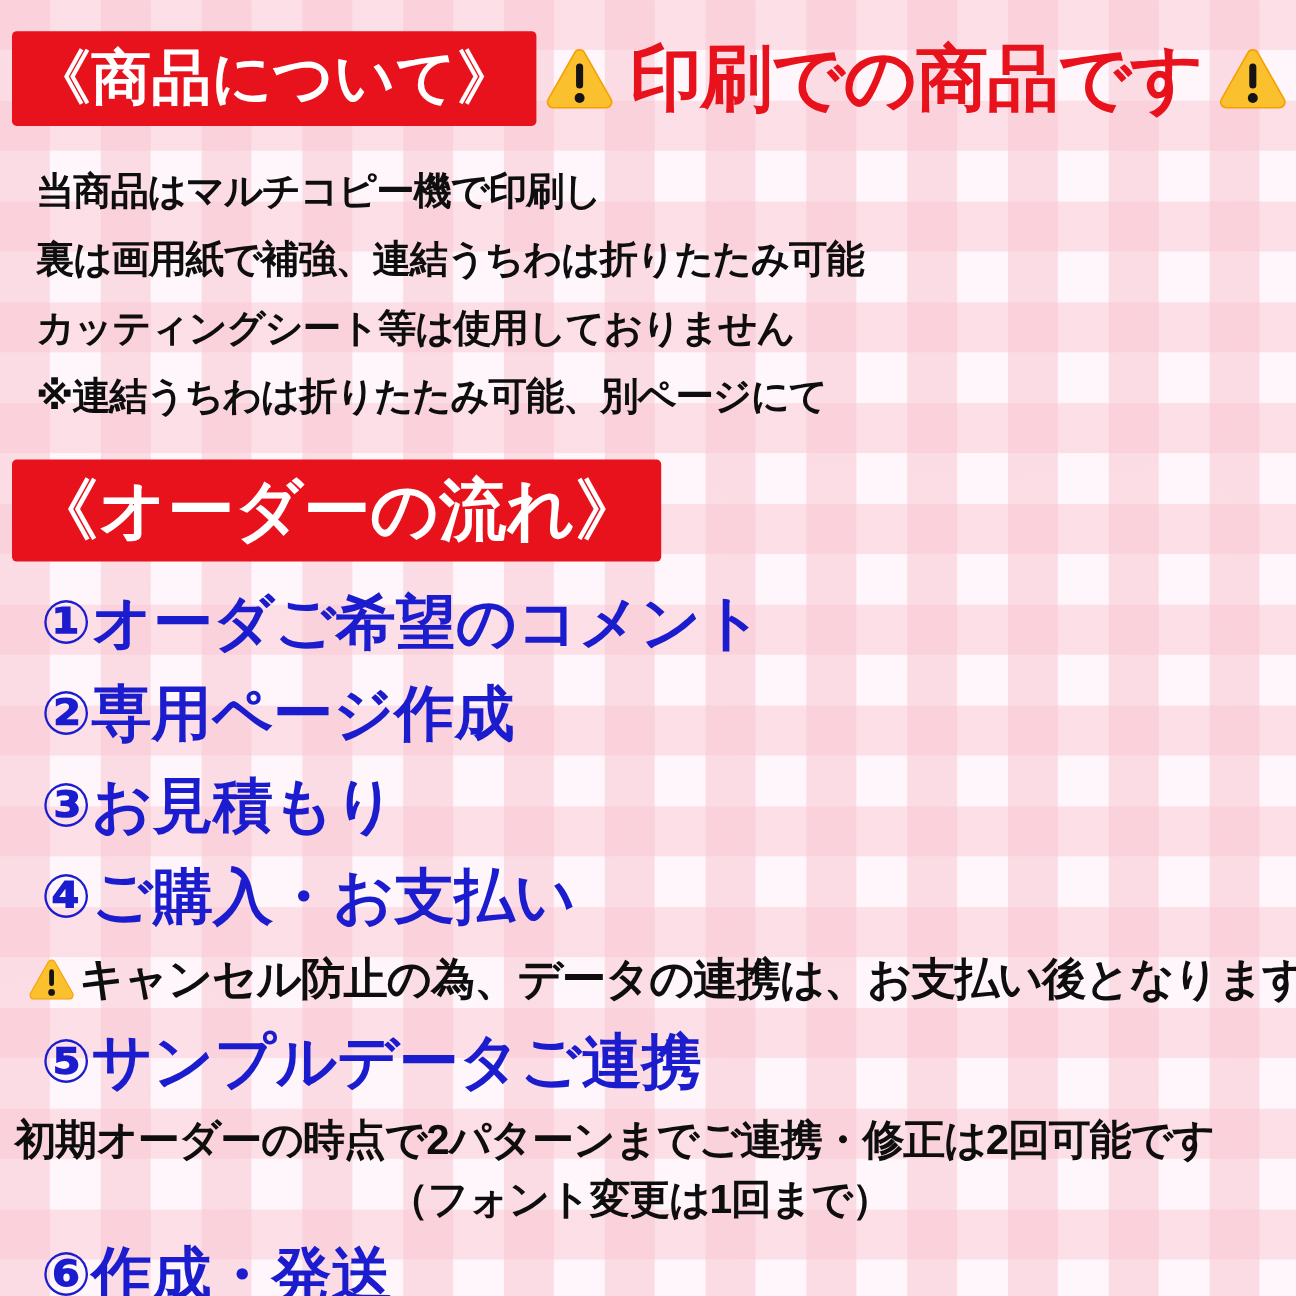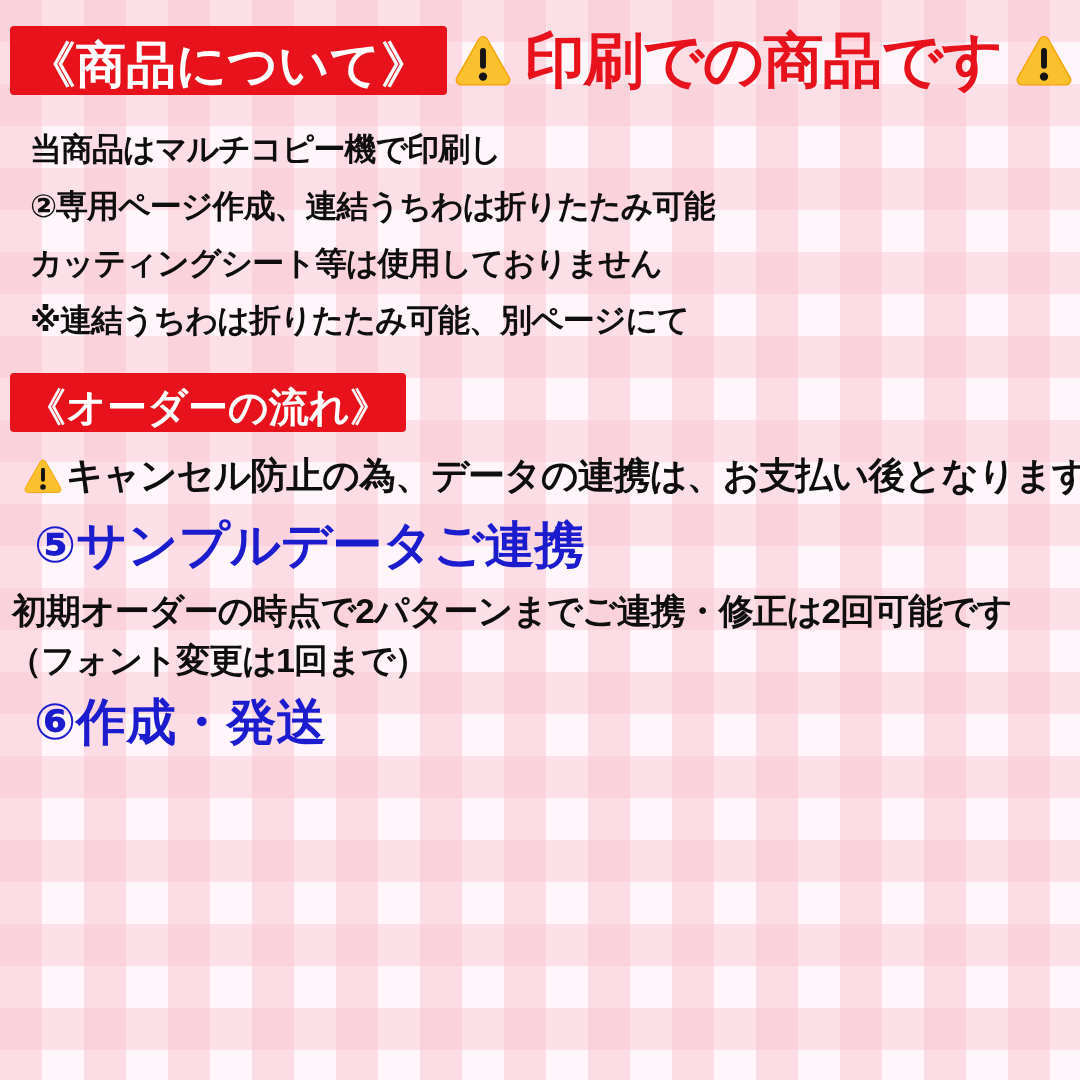--- a/index.html
+++ b/index.html
@@ -17,58 +17,58 @@
     font-family:"Liberation Sans","DejaVu Sans",sans-serif;
     color:#0e0e0e;
   }
   .header-row{
     display:flex;align-items:center;gap:8px;margin-left:2px;
   }
   .red-badge{
     display:inline-block;
     background:#e8121d;color:#ffffff;
     font-weight:bold;font-size:50px;line-height:1;
-    padding:14px 16px 5px 16px;border-radius:4px;
+    padding:14px 16px 15px 16px;border-radius:4px;
     letter-spacing:0px;white-space:nowrap;
   }
   .header-title{
     display:flex;align-items:center;gap:14px;
     color:#e8121d;font-weight:bold;font-size:60px;line-height:1;
     white-space:nowrap;letter-spacing:-1px;
   }
   .warn-icon{display:inline-flex;align-items:center;flex:0 0 auto;}
   .about{
     margin:26px 0 0 22px;
   }
   .about p{
     margin:0;padding:0;
     font-size:32px;font-weight:bold;line-height:57px;
     white-space:nowrap;letter-spacing:-1px;
   }
   .flow-badge{
-    margin:24px 0 0 2px;font-size:40px;
+    margin:24px 0 0 2px;font-size:56px;
   }
   .step{
     margin:0;padding:0;
     color:#1b1ccd;font-weight:bold;font-size:50px;line-height:1;
     white-space:nowrap;letter-spacing:0px;
   }
   .steps .step{margin:26px 0 0 26px;}
   .note{
     margin:0;padding:0;
     font-size:36px;font-weight:bold;line-height:1.2;
     white-space:nowrap;letter-spacing:-1px;
   }
   .warn-note{
     display:flex;gap:4px;
     margin:22px 0 0 16px;font-size:37px;
   }
   .step-5{margin:22px 0 0 26px;}
   .sample-note{margin:20px 0 0 4px;font-size:35px;}
-  .font-note{margin:8px 14px 0 0;text-align:left;font-size:34px;}
+  .font-note{margin:8px 14px 0 0;text-align:center;font-size:34px;}
   .step-6{margin:16px 0 0 26px;}
 </style>
 </head>
 <body>
 
 <div class="page">
 
   <div class="header-row">
     <div class="red-badge">《商品について》</div>
     <div class="header-title">
@@ -85,27 +85,33 @@
           <path d="M27.2 4.6c2.1-3.7 7.5-3.7 9.6 0l25.3 44.6c2.1 3.7-.5 8.3-4.8 8.3H6.7c-4.3 0-6.9-4.6-4.8-8.3Z" fill="#fbc02d" stroke="#f59f00" stroke-width="1.5"></path>
           <rect x="28.6" y="15" width="6.8" height="24" rx="3.4" fill="#141414"></rect>
           <circle cx="32" cy="48" r="4.8" fill="#141414"></circle>
         </svg>
       </span>
     </div>
   </div>
 
   <div class="about">
     <p>当商品はマルチコピー機で印刷し</p>
-    <p>②専用ページ作成、連結うちわは折りたたみ可能</p>
+    <p>裏は画用紙で補強、連結うちわは折りたたみ可能</p>
     <p>カッティングシート等は使用しておりません</p>
     <p>※連結うちわは折りたたみ可能、別ページにて</p>
   </div>
 
   <div class="red-badge flow-badge">《オーダーの流れ》</div>
 
+  <div class="steps">
+    <p class="step">①オーダご希望のコメント</p>
+    <p class="step">②専用ページ作成</p>
+    <p class="step">③お見積もり</p>
+    <p class="step">④ご購入・お支払い</p>
+  </div>
 
   <p class="note warn-note">
     <span class="warn-icon">
       <svg width="38" height="35" viewBox="0 0 64 60">
         <path d="M27.2 4.6c2.1-3.7 7.5-3.7 9.6 0l25.3 44.6c2.1 3.7-.5 8.3-4.8 8.3H6.7c-4.3 0-6.9-4.6-4.8-8.3Z" fill="#fbc02d" stroke="#f59f00" stroke-width="1.5"></path>
         <rect x="28.6" y="15" width="6.8" height="24" rx="3.4" fill="#141414"></rect>
         <circle cx="32" cy="48" r="4.8" fill="#141414"></circle>
       </svg>
     </span>
     <span>キャンセル防止の為、データの連携は、お支払い後となります</span>

